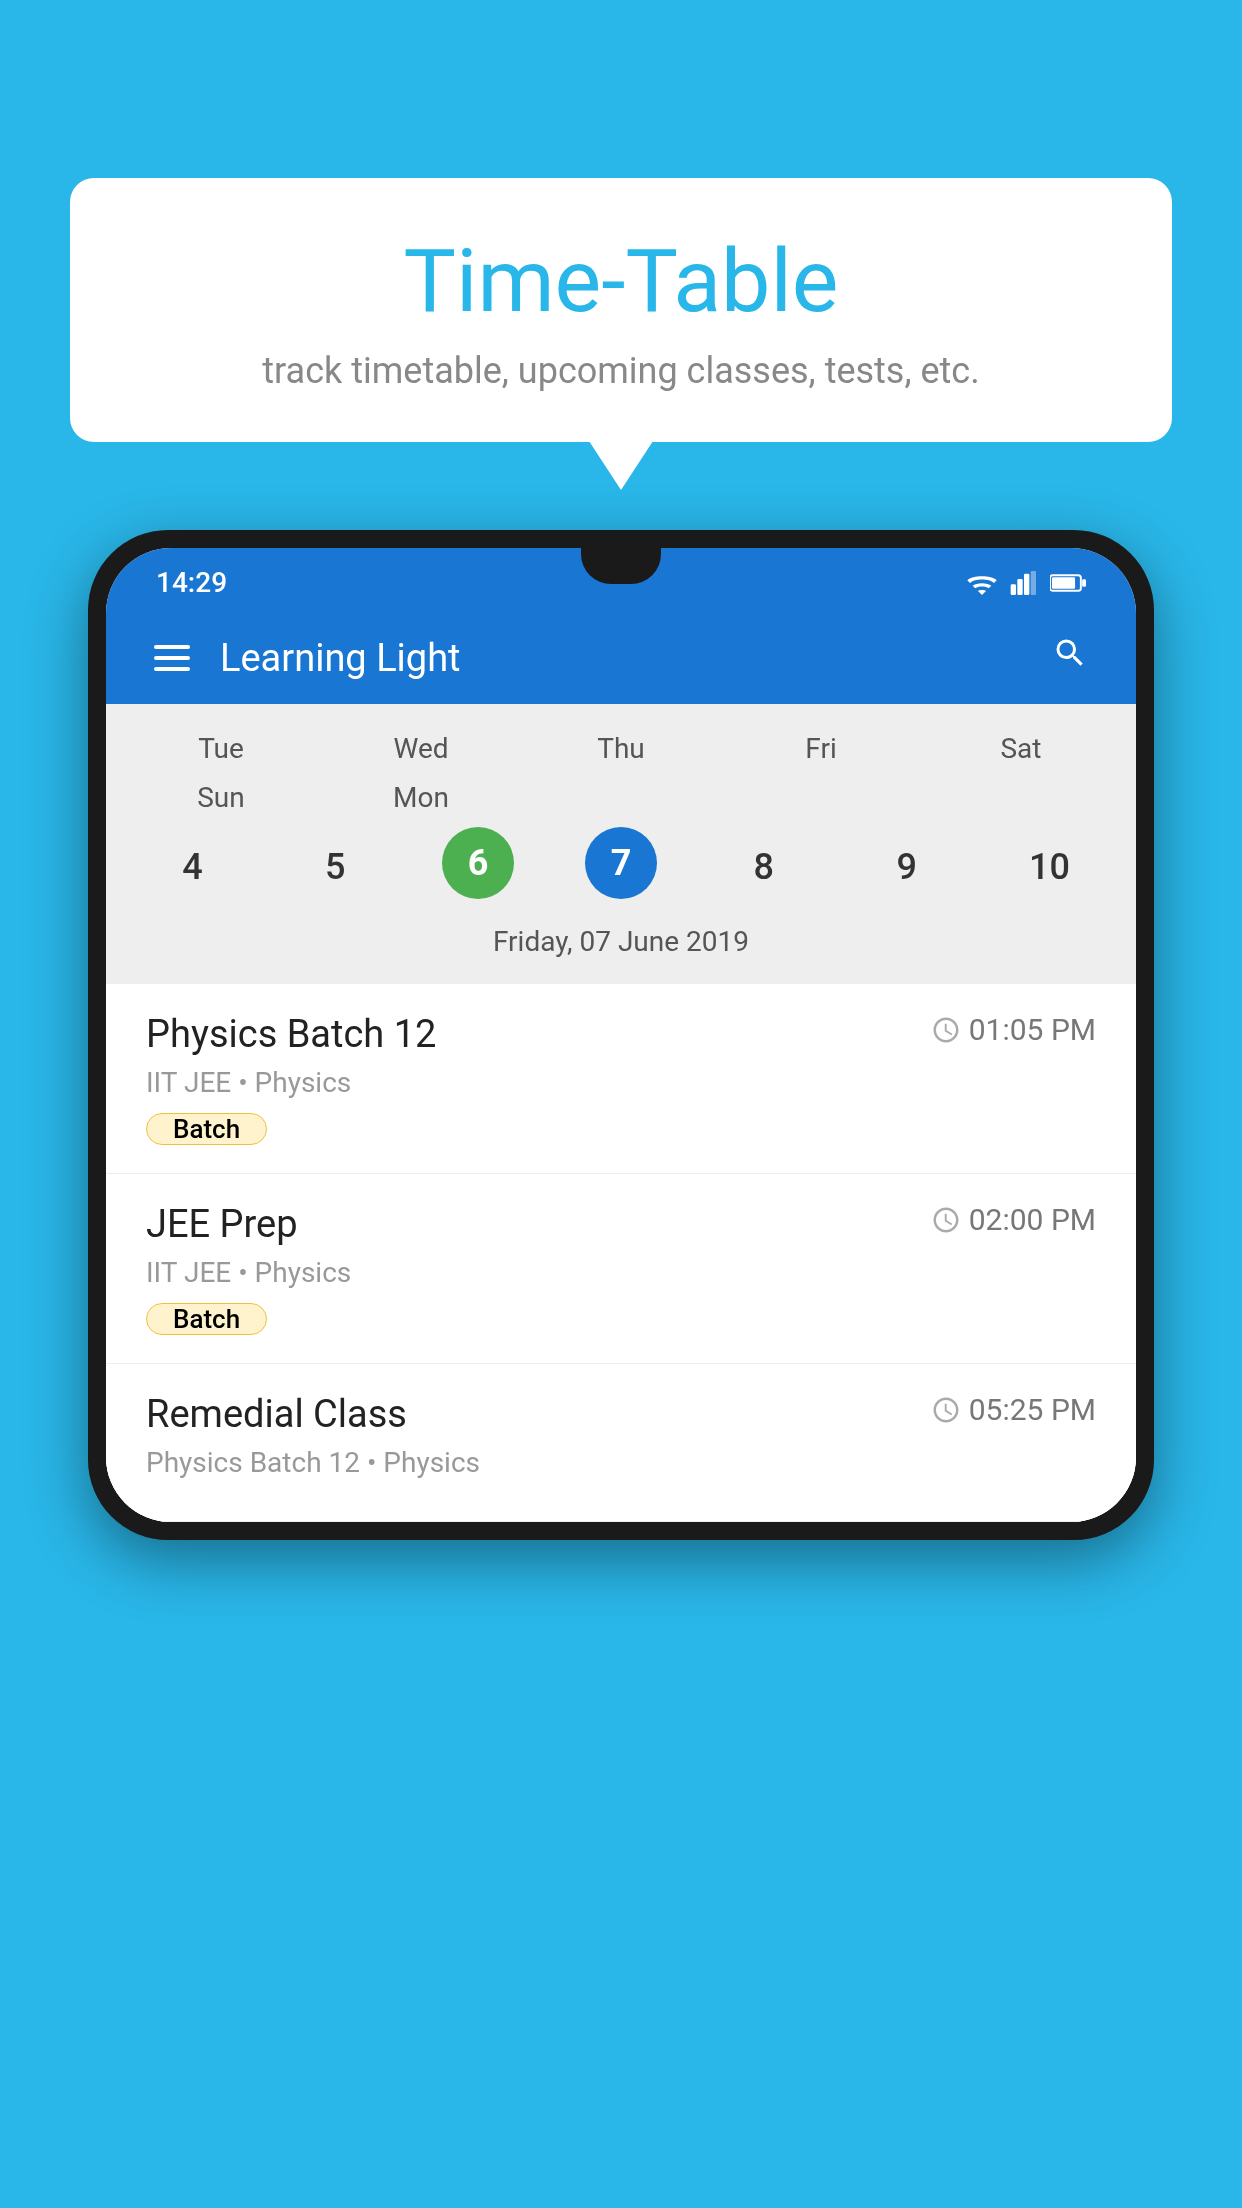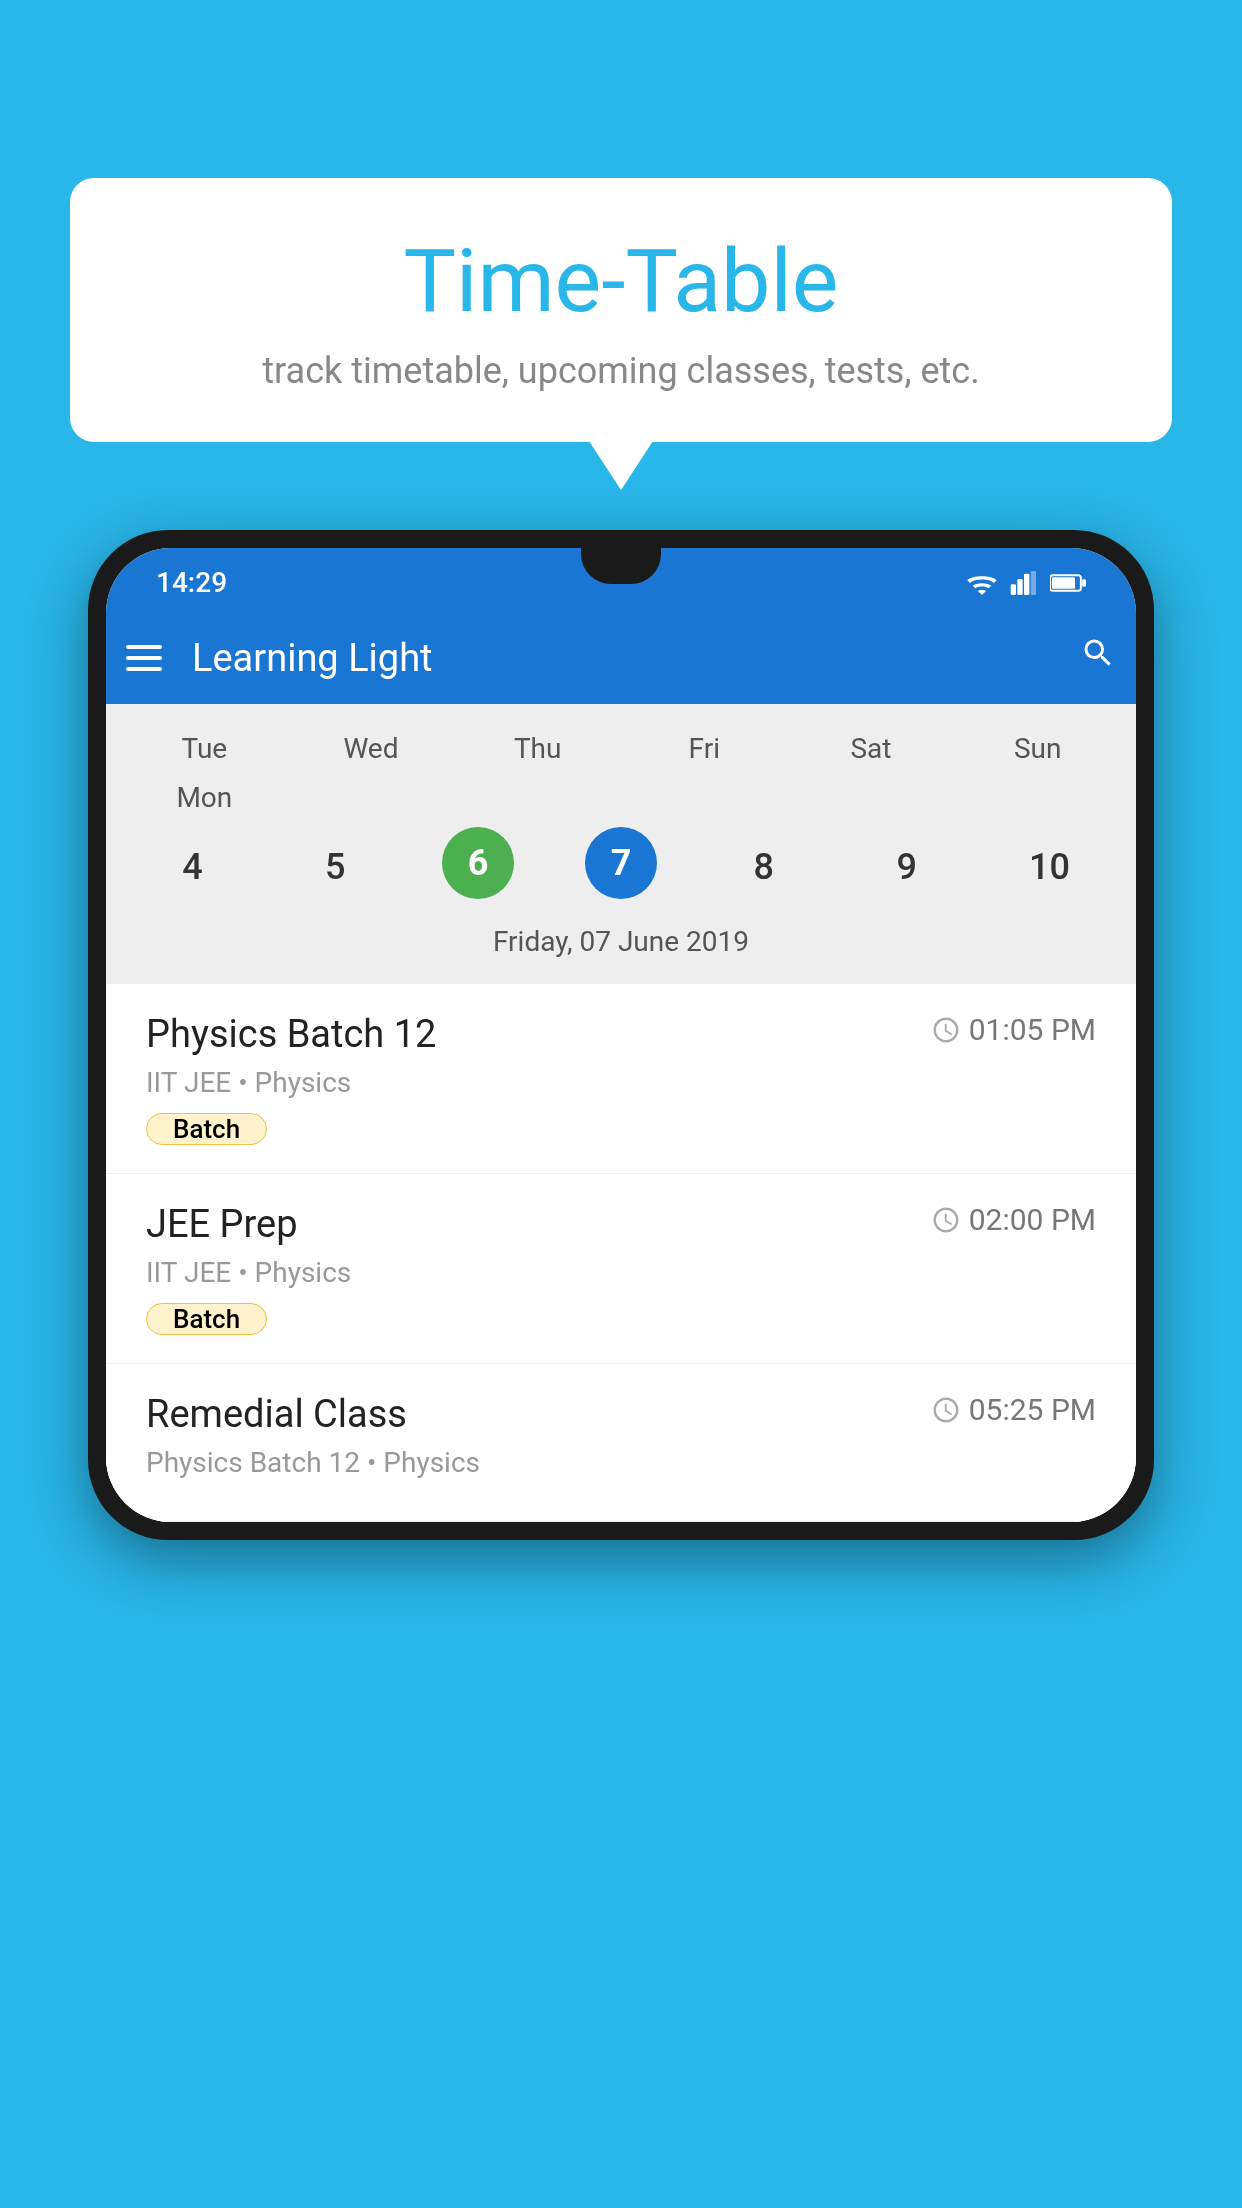--- a/index.html
+++ b/index.html
@@ -128,21 +128,21 @@
       width: 80px;
       height: 36px;
       background: #1a1a1a;
       border-radius: 0 0 30px 30px;
       z-index: 10;
     }
 
     
     .app-bar {
       background: #1976D2;
-      padding: 24px 20px;
+      padding: 24px 48px;
       display: flex;
       align-items: center;
       gap: 30px;
     }
 
     .hamburger-icon {
       display: flex;
       flex-direction: column;
       gap: 7px;
       cursor: pointer;
@@ -170,21 +170,21 @@
     }
 
     
     .calendar-section {
       background: #EEEEEE;
       padding: 20px 10px 10px;
     }
 
     .calendar-days-header {
       display: grid;
-      grid-template-columns: repeat(6, 1fr);
+      grid-template-columns: repeat(5, 1fr);
       text-align: center;
       padding: 0 5px;
     }
 
     .day-label {
       font-size: 28px;
       color: #555;
       font-weight: 400;
       padding: 8px 0;
     }

